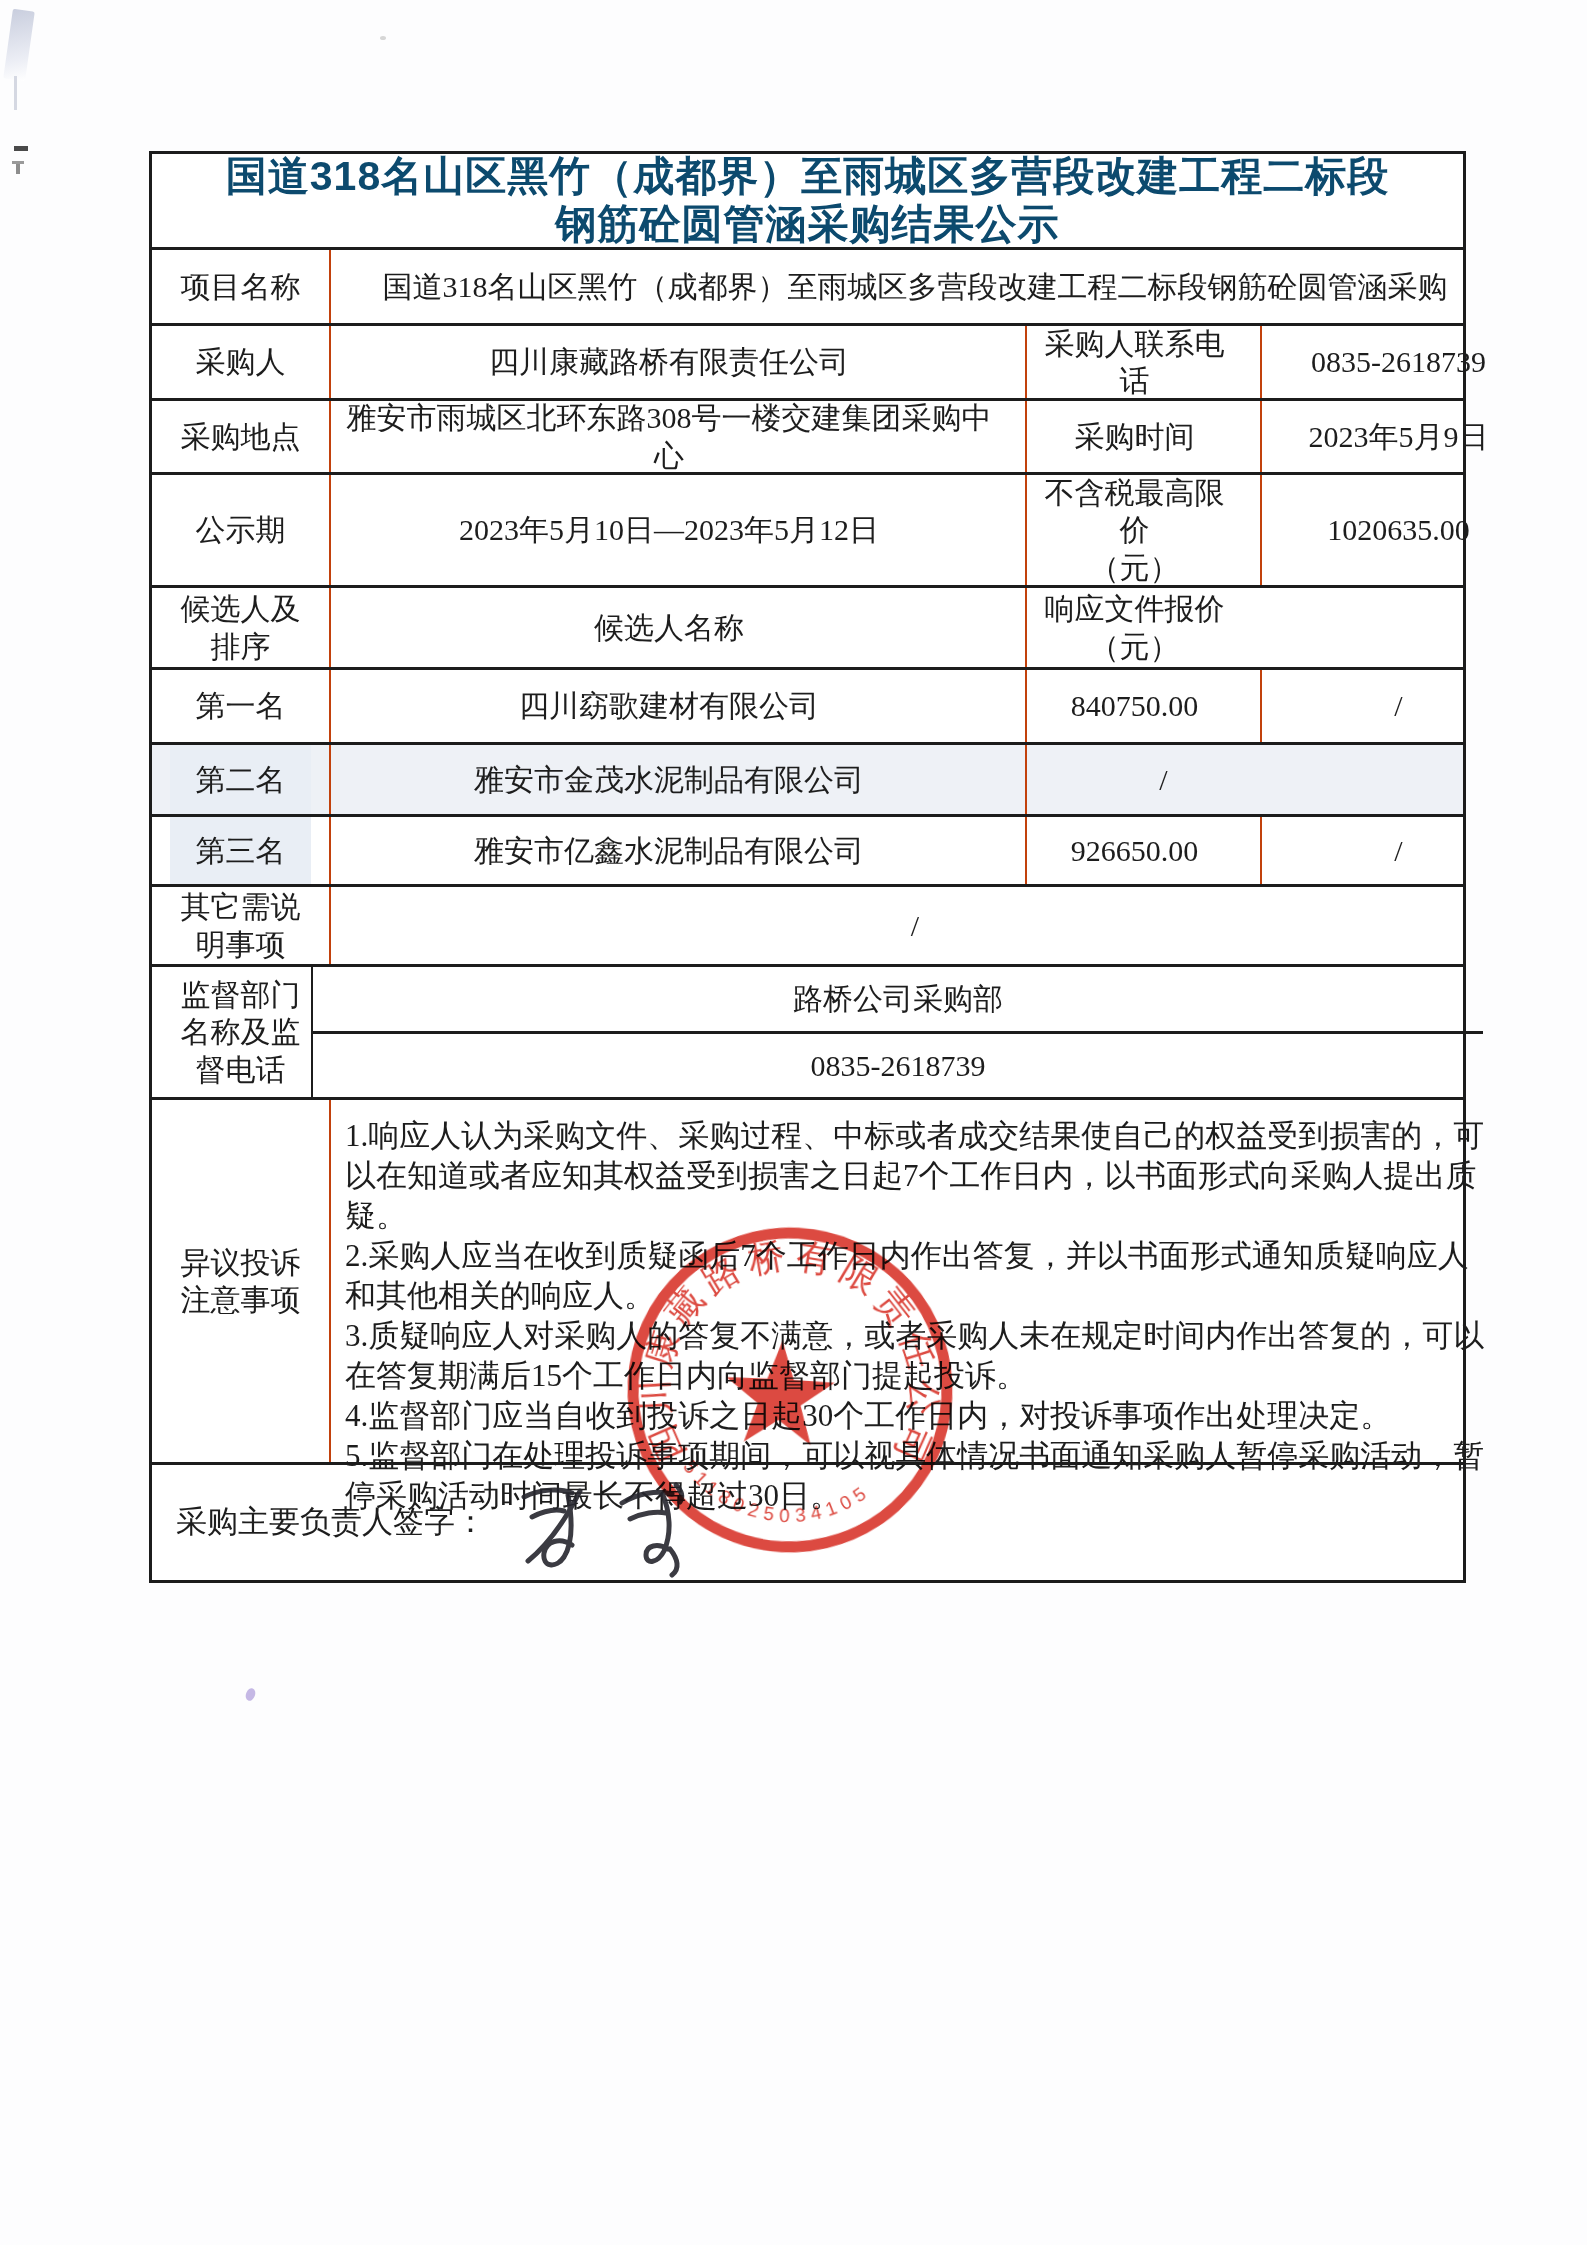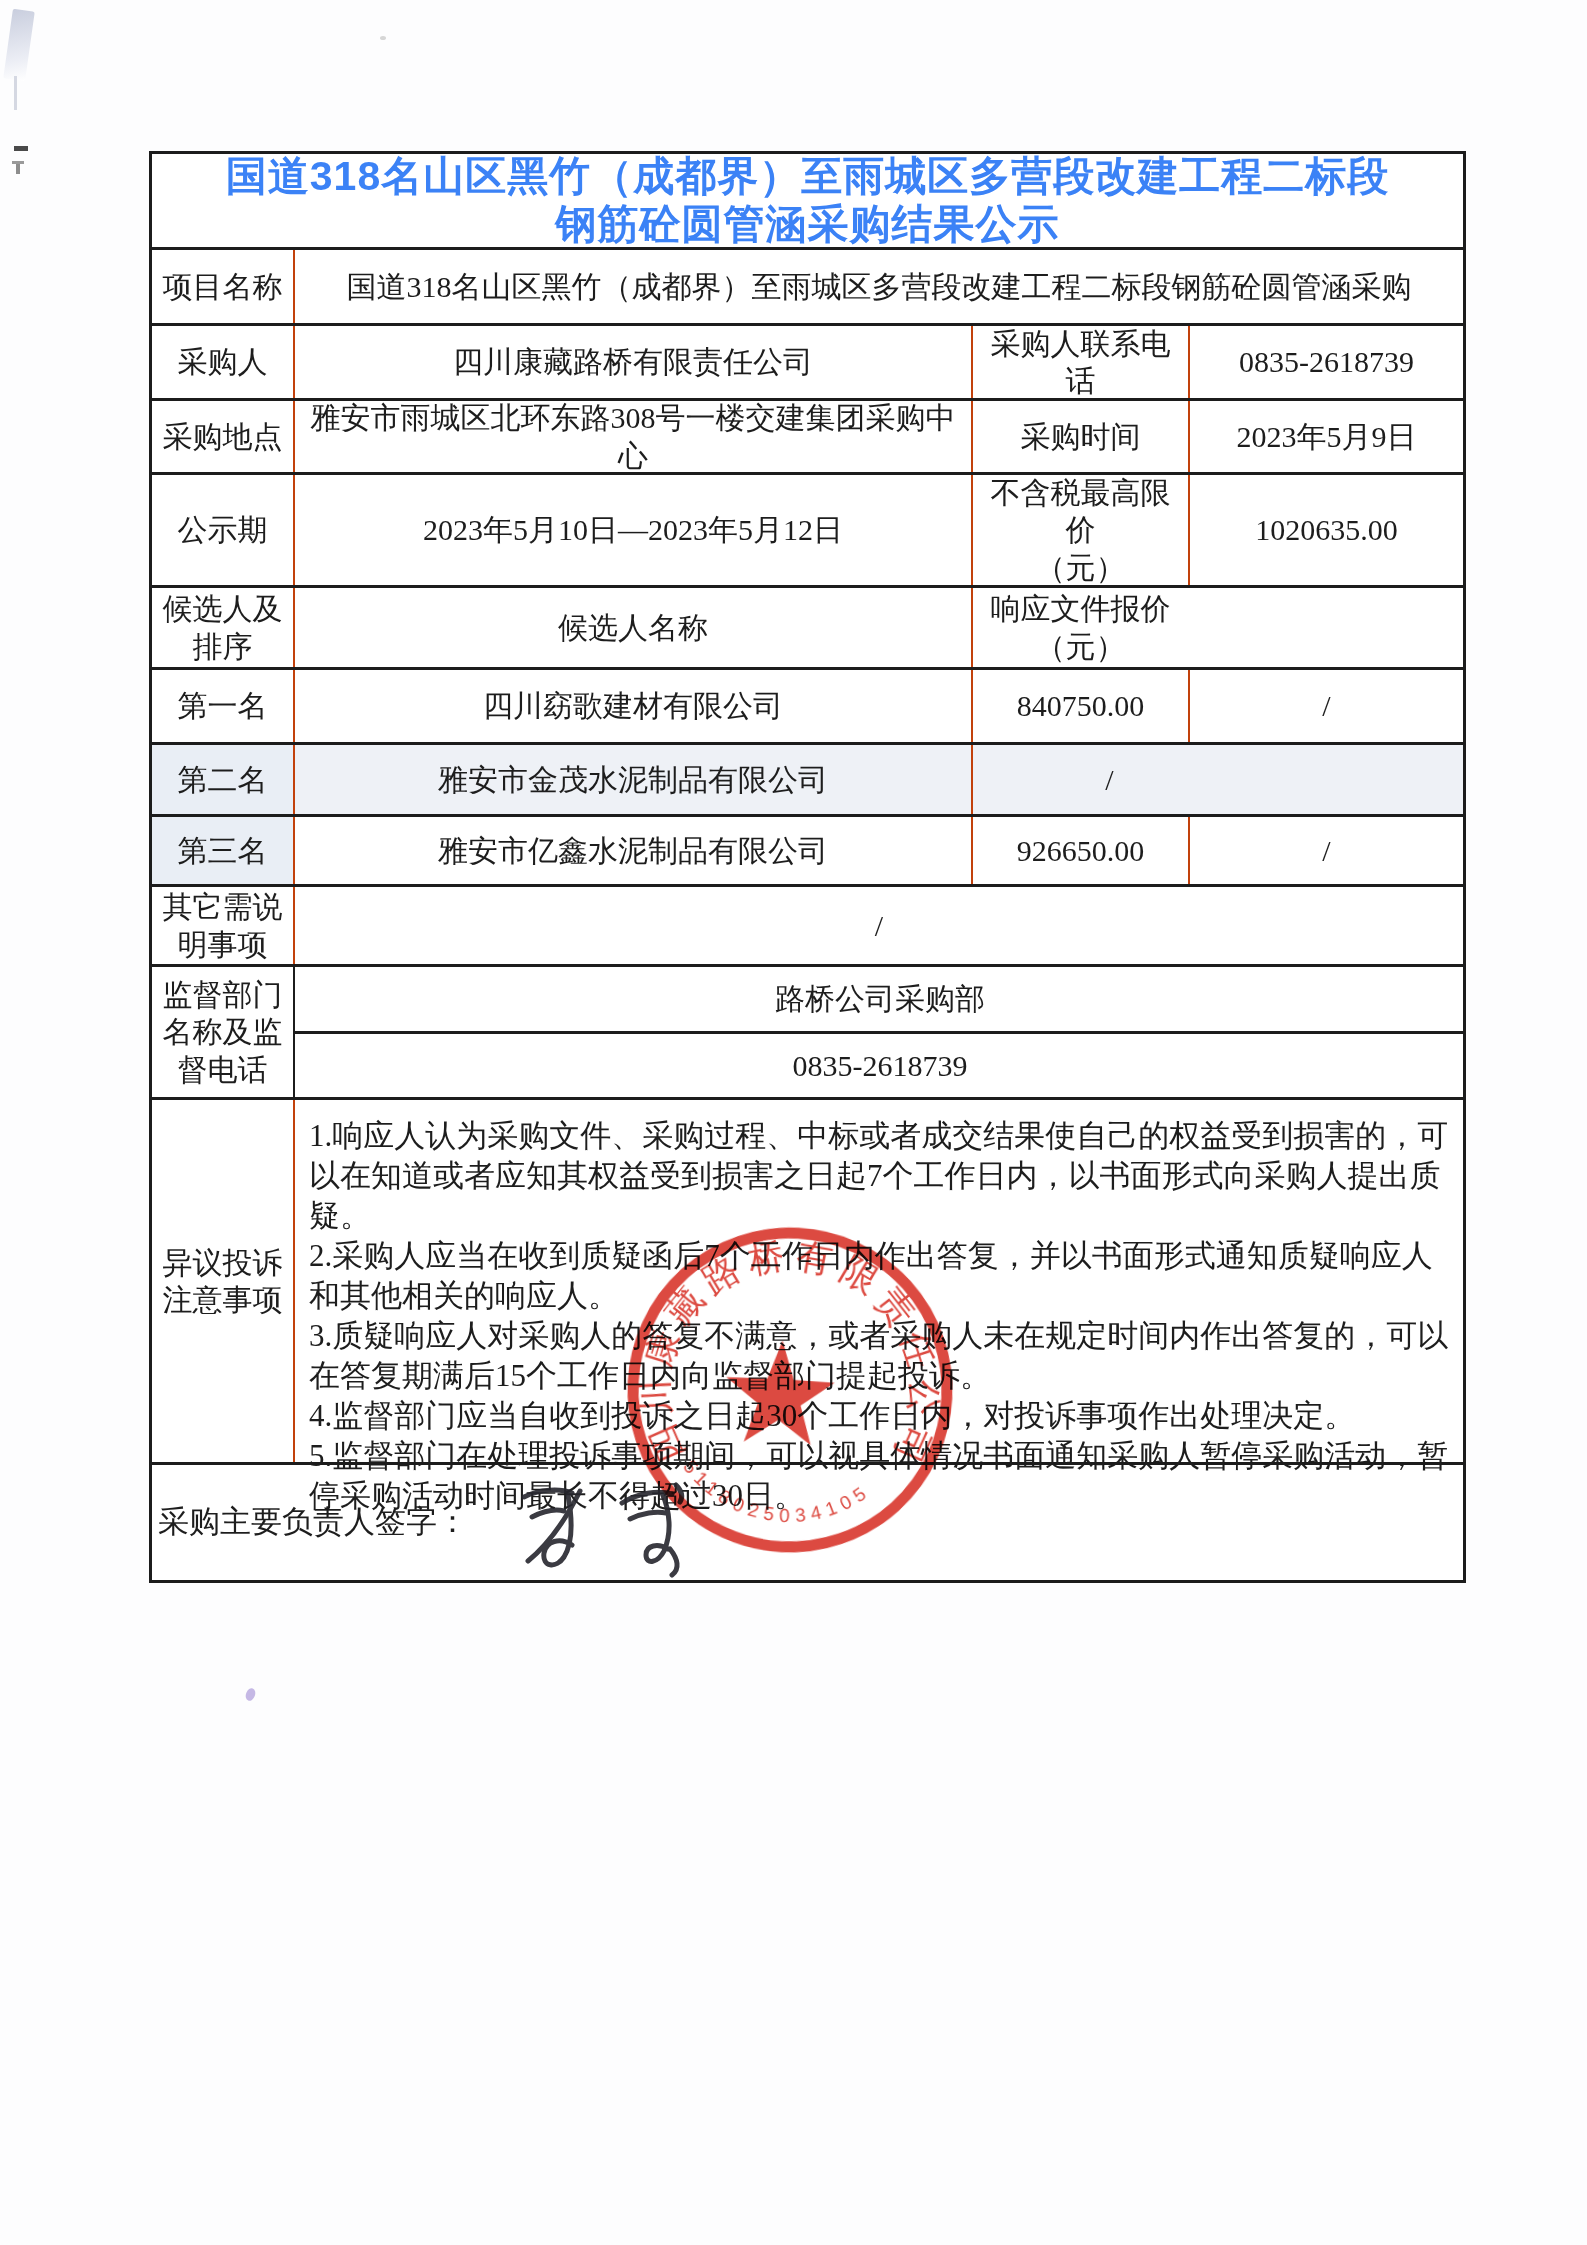--- a/index.html
+++ b/index.html
@@ -3,31 +3,31 @@
 <meta charset="utf-8">
 <style>
   html,body{margin:0;padding:0;background:#ffffff;}
   .page{position:relative;width:1587px;height:2245px;background:#fdfdfe;overflow:hidden;
         font-family:"Liberation Serif","DejaVu Serif",serif;color:#1d1d1d;}
   
   .tbl{position:absolute;left:149px;top:151px;width:1311px;border:3px solid #1c1c1c;background:#fff;}
   .row{display:flex;box-sizing:border-box;border-bottom:3px solid #1c1c1c;}
   .row:last-child{border-bottom:none;}
   .c{box-sizing:border-box;display:flex;align-items:center;justify-content:center;
-     text-align:center;font-size:30px;line-height:1.25;padding:4px 6px;}
+     text-align:center;font-size:30px;line-height:1.25;padding:4px 6px;margin-left:18px;}
   .c + .c{border-left:2px solid #c2410c;}
   .w-label{width:141px;flex:none;}
   .w-main{width:678px;flex:none;}
   .w-c3{width:217px;flex:none;}
   .w-c4{width:275px;flex:none;}
   .w-span{width:1170px;flex:none;}
   .pre{white-space:pre-line;}
   .title-row{flex-direction:column;align-items:center;justify-content:center;height:96px;
      font-family:"Liberation Sans","DejaVu Sans",sans-serif;font-weight:700;font-size:41px;
-     letter-spacing:1px;line-height:1.15;color:#3b82f6;}
+     letter-spacing:1px;line-height:1.15;color:#0c4a6e;}
   .h-project{height:76px;}
   .h-purchaser{height:75px;}
   .h-location{height:74px;}
   .h-publicity{height:113px;}
   .h-candhead{height:82px;}
   .h-c1{height:75px;}
   .h-c2{height:72px;}
   .h-c3{height:70px;}
   .h-other{height:80px;}
   .h-superv{height:133px;}

